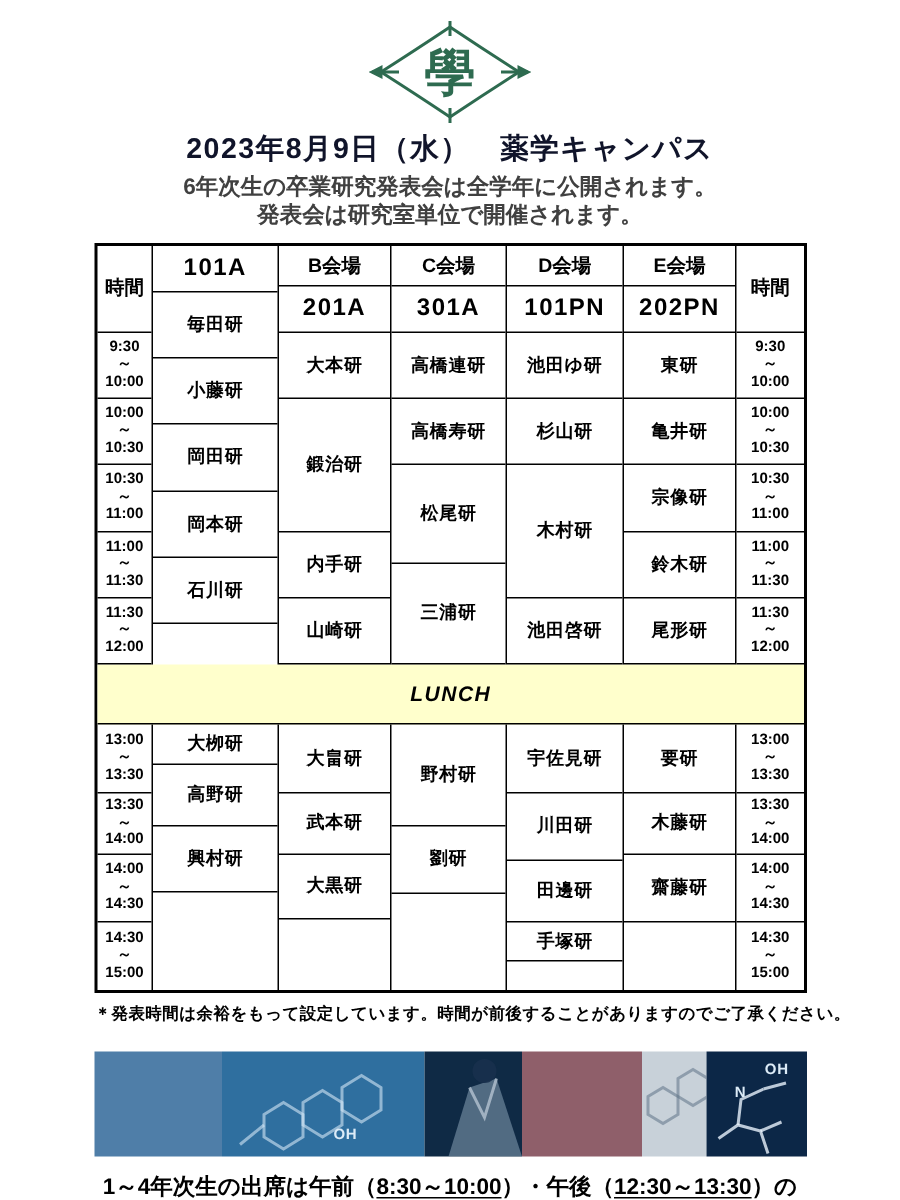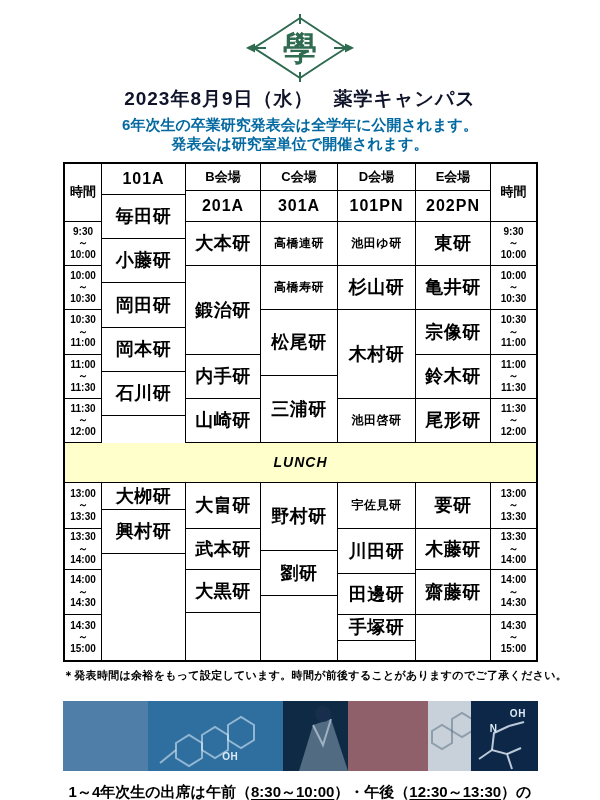--- a/index.html
+++ b/index.html
@@ -4,30 +4,30 @@
 <style>
   html,body{margin:0;padding:0;background:#ffffff;}
   body{width:600px;height:800px;overflow:hidden;
        font-family:"Liberation Sans","DejaVu Sans",sans-serif;color:#000;}
   .header{padding-top:12px;}
   .title-row{display:flex;align-items:center;justify-content:center;gap:6px;}
   .logo-svg{flex:0 0 auto;}
   .page-title{font-size:29px;font-weight:bold;color:#2233cc;
               text-shadow:2px 2px 0 #b7c0de;letter-spacing:1px;white-space:nowrap;}
   .date-line{text-align:center;font-size:19px;font-weight:bold;color:#10142a;margin-top:2px;letter-spacing:1px;}
-  .notices{margin-top:4px;text-align:center;font-size:15px;font-weight:bold;color:#0369a1;line-height:1.25;}
+  .notices{margin-top:4px;text-align:center;font-size:15px;font-weight:bold;color:#404040;line-height:1.25;}
   
   .schedule-wrap{width:475px;margin:8px 0 0 63px;border:2px solid #000;box-sizing:border-box;background:#fff;}
   .tsection{display:flex;}
   .tcol{display:flex;flex-direction:column;box-sizing:border-box;}
   .tcol + .tcol{border-left:1px solid #000;}
   .cell{display:flex;flex-direction:column;align-items:center;justify-content:center;
         border-bottom:1px solid #000;box-sizing:border-box;text-align:center;}
   #afternoon .cell:last-child{border-bottom:none;}
-  .lab{font-weight:bold;font-size:18px;letter-spacing:0.5px;}
+  .lab{font-weight:bold;font-size:12px;letter-spacing:0.5px;}
   .lab4{font-size:12px;}
   .timecell{font-size:10px;font-weight:bold;line-height:1.15;}
   .th-venue{font-size:13px;font-weight:bold;}
   .th-room{font-size:16px;font-weight:bold;letter-spacing:1px;}
   .th-time{font-size:13px;font-weight:bold;}
   .lunch{height:40px;border-bottom:1px solid #000;box-sizing:border-box;display:flex;
          align-items:center;justify-content:center;font-style:italic;font-weight:bold;font-size:14px;letter-spacing:1px;}
   
   .footnote{margin:6px 0 0 63px;font-size:11px;font-weight:bold;letter-spacing:0.3px;}
   .banner{width:475px;height:70px;margin:18px 0 0 63px;display:flex;}
@@ -181,20 +181,21 @@
           <span>14:30</span>
         </div>
         <div class="cell timecell" style="height: 45px;">
           <span>14:30</span>
           <span>～</span>
           <span>15:00</span>
         </div>
       </div>
       <div class="tcol" style="width: 84px;">
         <div class="cell lab" style="height: 27px;">大栁研</div>
+        <div class="cell lab" style="height: 41px;">高野研</div>
         <div class="cell lab" style="height: 44px;">興村研</div>
         <div class="cell lab" style="height: 65px;"></div>
       </div>
       <div class="tcol" style="width: 75px;">
         <div class="cell lab" style="height: 46px;">大畠研</div>
         <div class="cell lab" style="height: 41px;">武本研</div>
         <div class="cell lab" style="height: 43px;">大黒研</div>
         <div class="cell lab" style="height: 47px;"></div>
       </div>
       <div class="tcol" style="width: 77px;">

